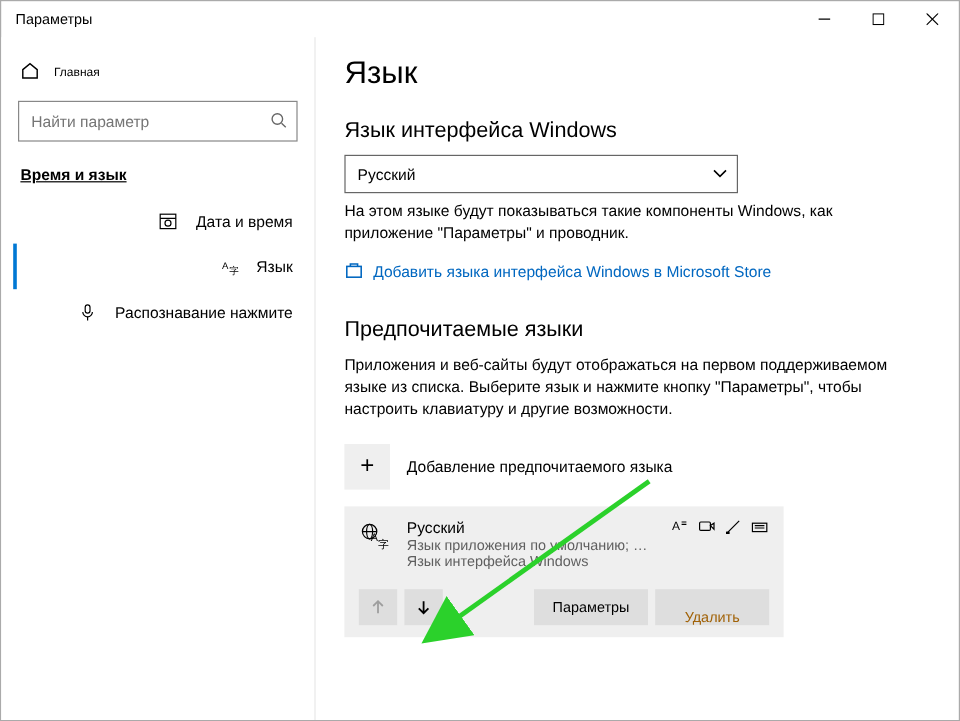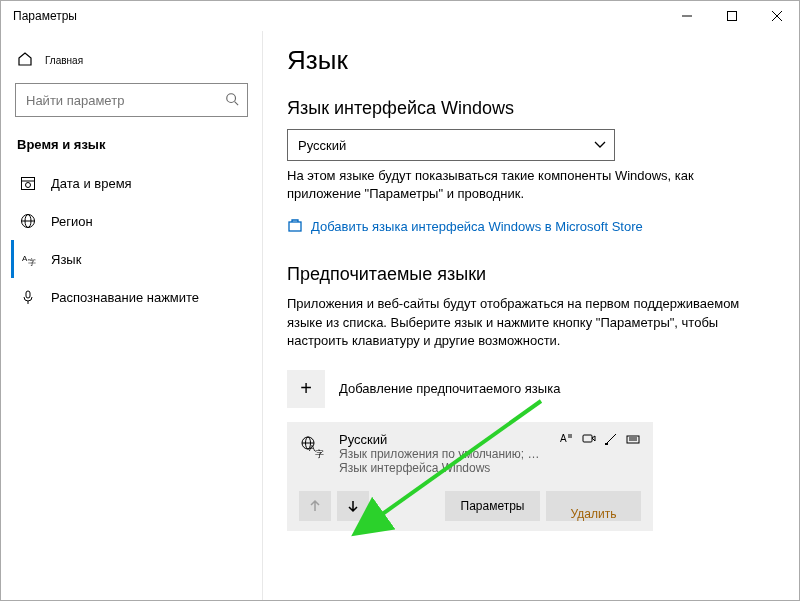--- a/index.html
+++ b/index.html
@@ -50,25 +50,27 @@
     height: 15px; padding: 16px 8px;
     margin: 0 4px 14px 4px;
   }
   .searchbox input {
     border: none; outline: none; flex: 1;
     font-size: 13px; background: transparent;
   }
   .section-label {
     font-weight: 600; font-size: 13px;
     padding: 6px 6px 12px 6px;
+    text-decoration: underline;
   }
   .nav-item {
     display: flex; align-items: center; gap: 14px;
     height: 38px; padding: 0 8px;
     cursor: pointer;
+    justify-content: flex-end;
   }
   .nav-item.active {
     border-left: 3px solid #0078d4;
     padding-left: 5px;
     background: transparent;
     color: #0078d4;
   }
   .nav-item.active span { color: #000; }
   .nav-item .icon { width: 18px; display: flex; justify-content: center; }
   
@@ -220,30 +222,20 @@
     <span class="icon">
       <svg width="16" height="16" viewBox="0 0 16 16">
           <rect x="1.5" y="2.5" width="13" height="12" fill="none" stroke="#000"></rect>
           <line x1="1.5" y1="6" x2="14.5" y2="6" stroke="#000"></line>
           <circle cx="8" cy="10" r="2.5" fill="none" stroke="#000"></circle>
         </svg>
     </span>
     <span>Дата и время</span>
   </div>
 
-  <div class="nav-item">
-    <span class="icon">
-      <svg width="16" height="16" viewBox="0 0 16 16">
-          <circle cx="8" cy="8" r="6.5" fill="none" stroke="#000"></circle>
-          <ellipse cx="8" cy="8" rx="3" ry="6.5" fill="none" stroke="#000"></ellipse>
-          <line x1="1.5" y1="8" x2="14.5" y2="8" stroke="#000"></line>
-        </svg>
-    </span>
-    <span>Регион</span>
-  </div>
 
   <div class="nav-item active">
     <span class="icon" style="color:#0078d4">
       <svg width="16" height="16" viewBox="0 0 16 16">
           <text x="2" y="10" font-size="8" fill="#000">A</text>
           <text x="8" y="14" font-size="8" fill="#000">字</text>
         </svg>
     </span>
     <span>Язык</span>
   </div>

